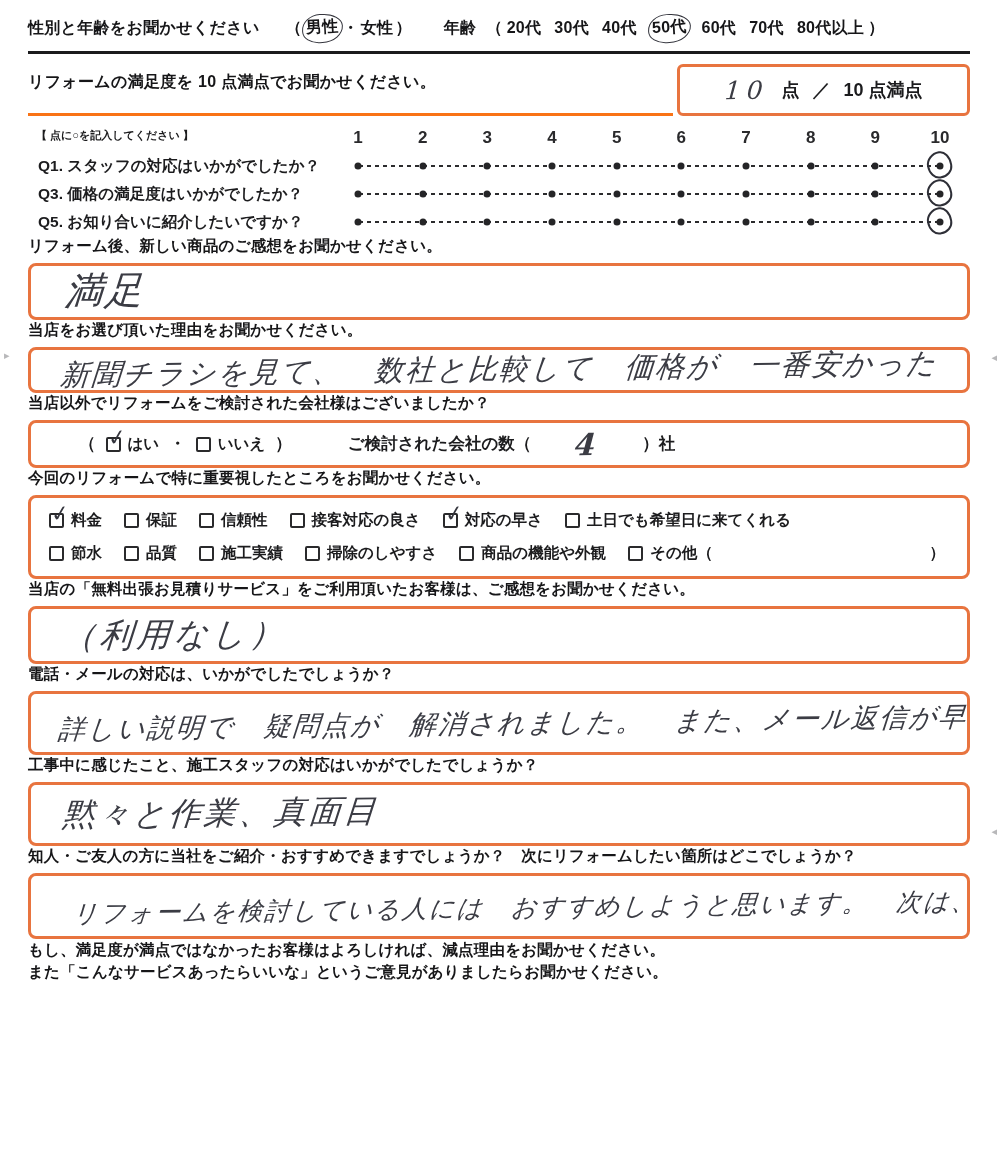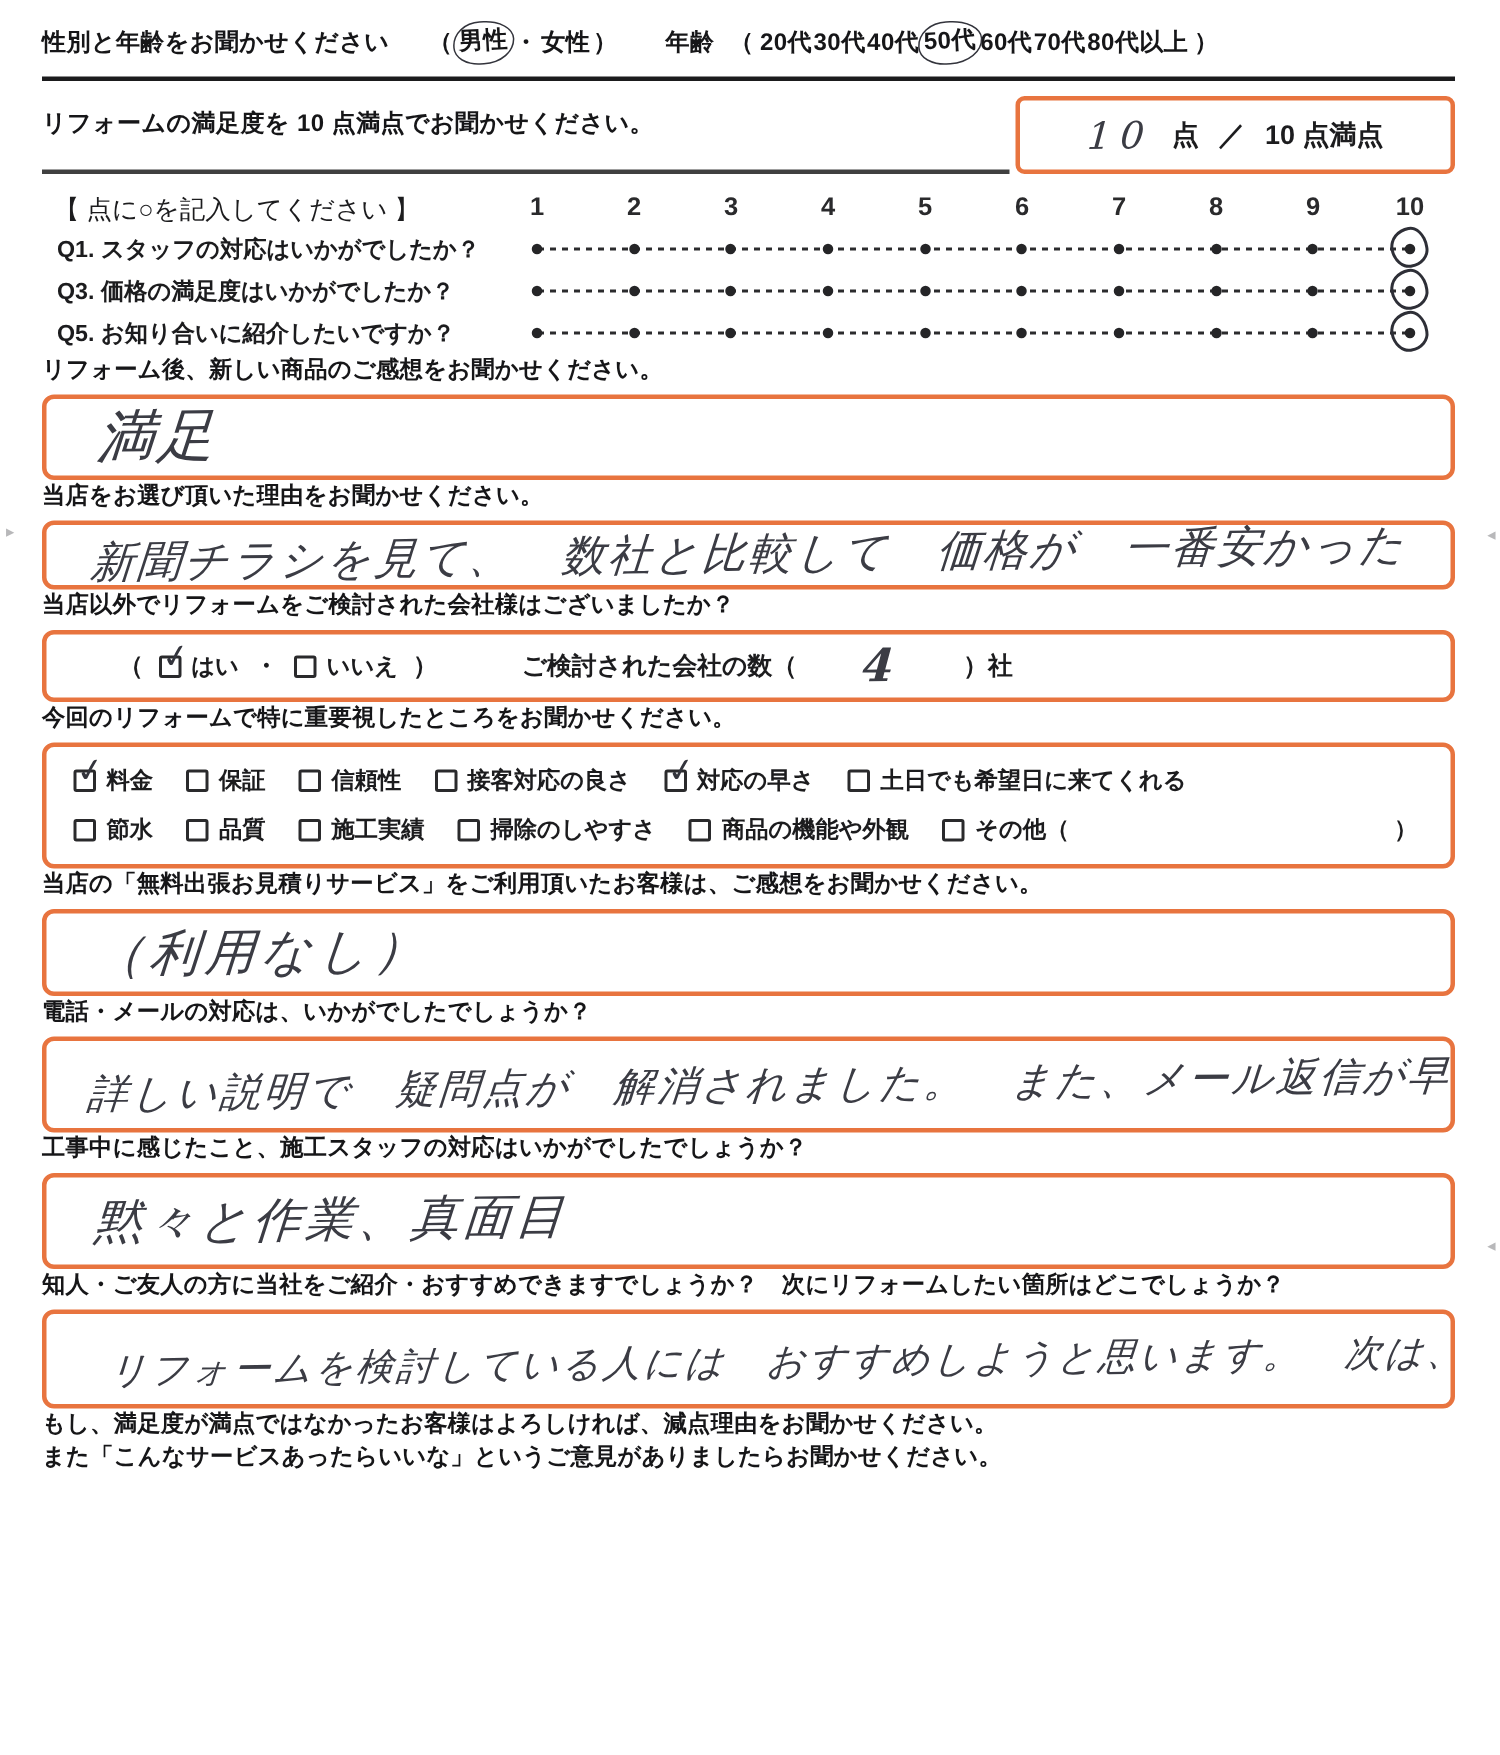--- a/index.html
+++ b/index.html
@@ -42,47 +42,47 @@
   }
 
   
   .head-row {
     display: flex; align-items: center; gap: 8px;
     padding: 6px 0 12px 0;
     border-bottom: 3px solid #1b1b1d;
   }
   .head-q { margin-right: 18px; }
   .head-group { display: flex; align-items: center; gap: 2px; }
-  .age-opts { display: flex; align-items: center; gap: 1px; margin: 0 2px; text-align: right; }
+  .age-opts { display: flex; align-items: center; gap: 13px; margin: 0 2px; text-align: right; }
 
   
   .score-row { display: flex; align-items: stretch; margin-top: 10px; }
   .score-left {
     flex: 1;
-    border-bottom: 3px solid #404040;
+    border-bottom: 3px solid #f97316;
     display: flex; align-items: center;
     padding-bottom: 20px; padding-top: 8px;
   }
   .score-box {
     width: 293px; min-height: 46px;
     border: 3px solid #e8743f; border-radius: 6px;
     background: #fff;
     display: flex; align-items: center; justify-content: center; gap: 13px;
     margin-left: 4px;
   }
   .score-val { font-size: 25px; letter-spacing: 6px; }
   .score-print { font-weight: 700; font-size: 18px; }
 
   
   .rating { margin-top: 12px; }
   .r-row { display: flex; align-items: center; height: 28px; }
   .r-head { height: 24px; align-items: flex-start; }
   .r-left { width: 330px; flex: 0 0 330px; }
   .q-label { font-weight: 700; font-size: 15.5px; padding-left: 10px; }
-  .inst { font-weight: 400; font-size: 17px; padding-left: 8px; }
+  .inst { font-weight: 700; font-size: 11px; padding-left: 8px; }
   .track { flex: 1; margin-right: 30px; position: relative; height: 100%; }
   .track .num {
     position: absolute; top: 0; transform: translateX(-50%);
     font-weight: 600; font-size: 17px; color: #2a2a2c;
   }
   .dash-line {
     position: absolute; left: 1px; right: 1px; top: 50%; height: 2px;
     margin-top: -1px;
     background: repeating-linear-gradient(90deg, #2b2b2d 0 4px, transparent 4px 8px);
   }

